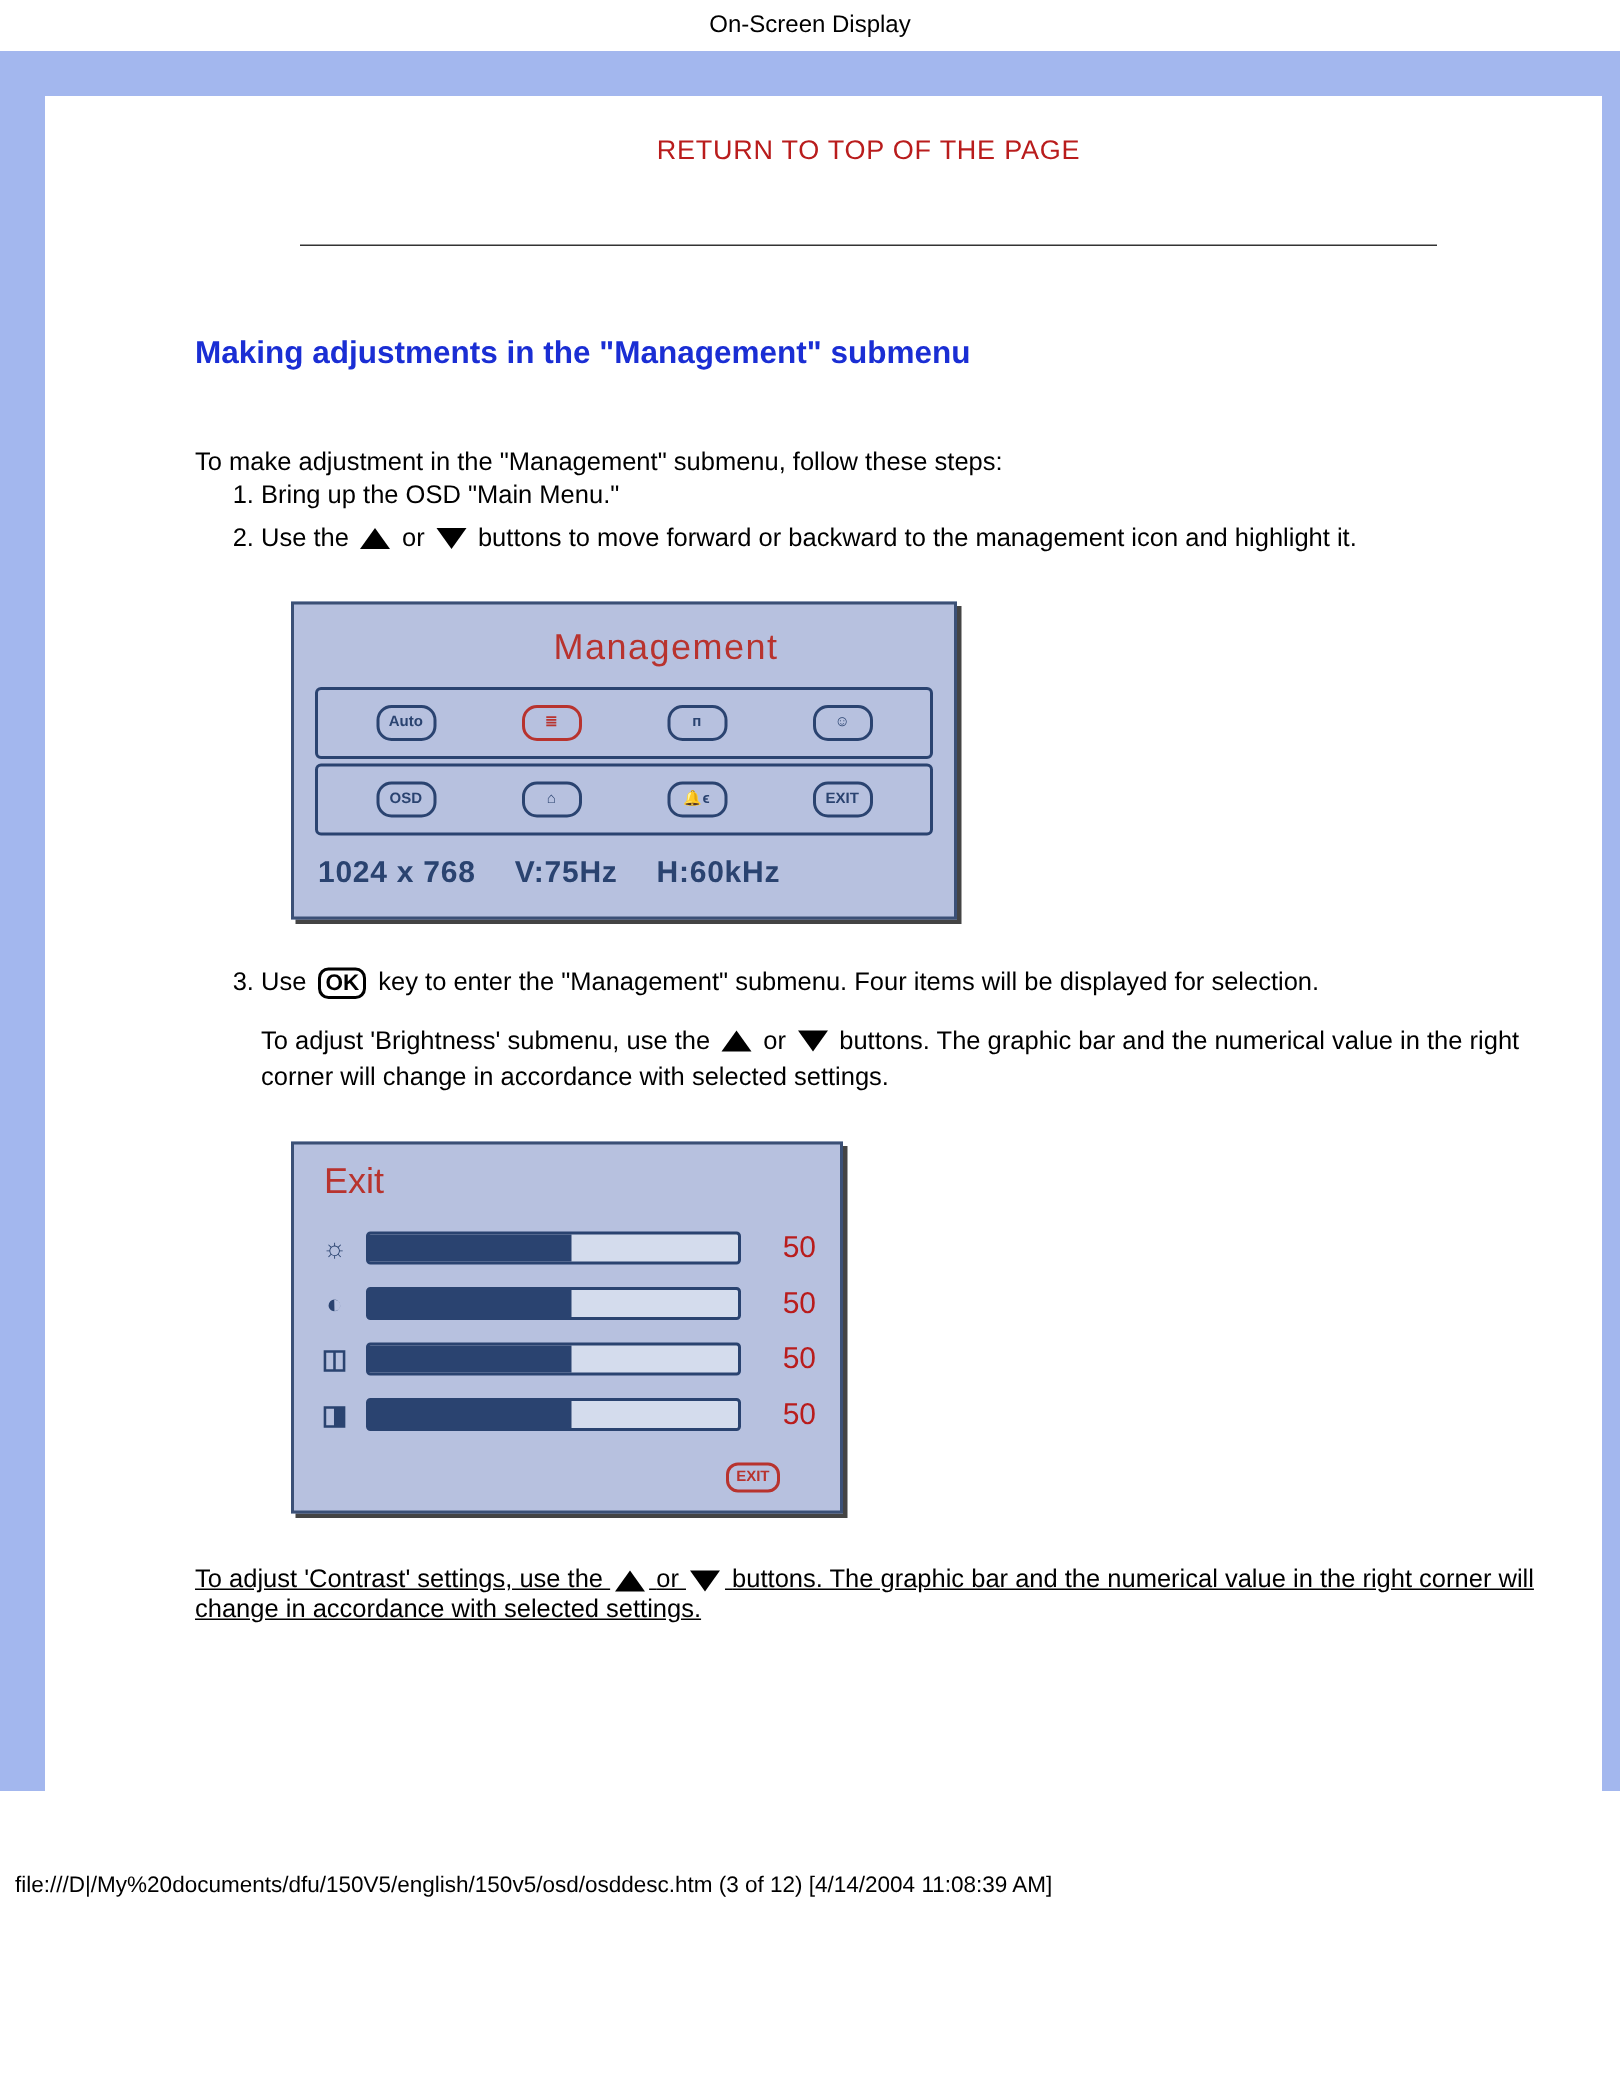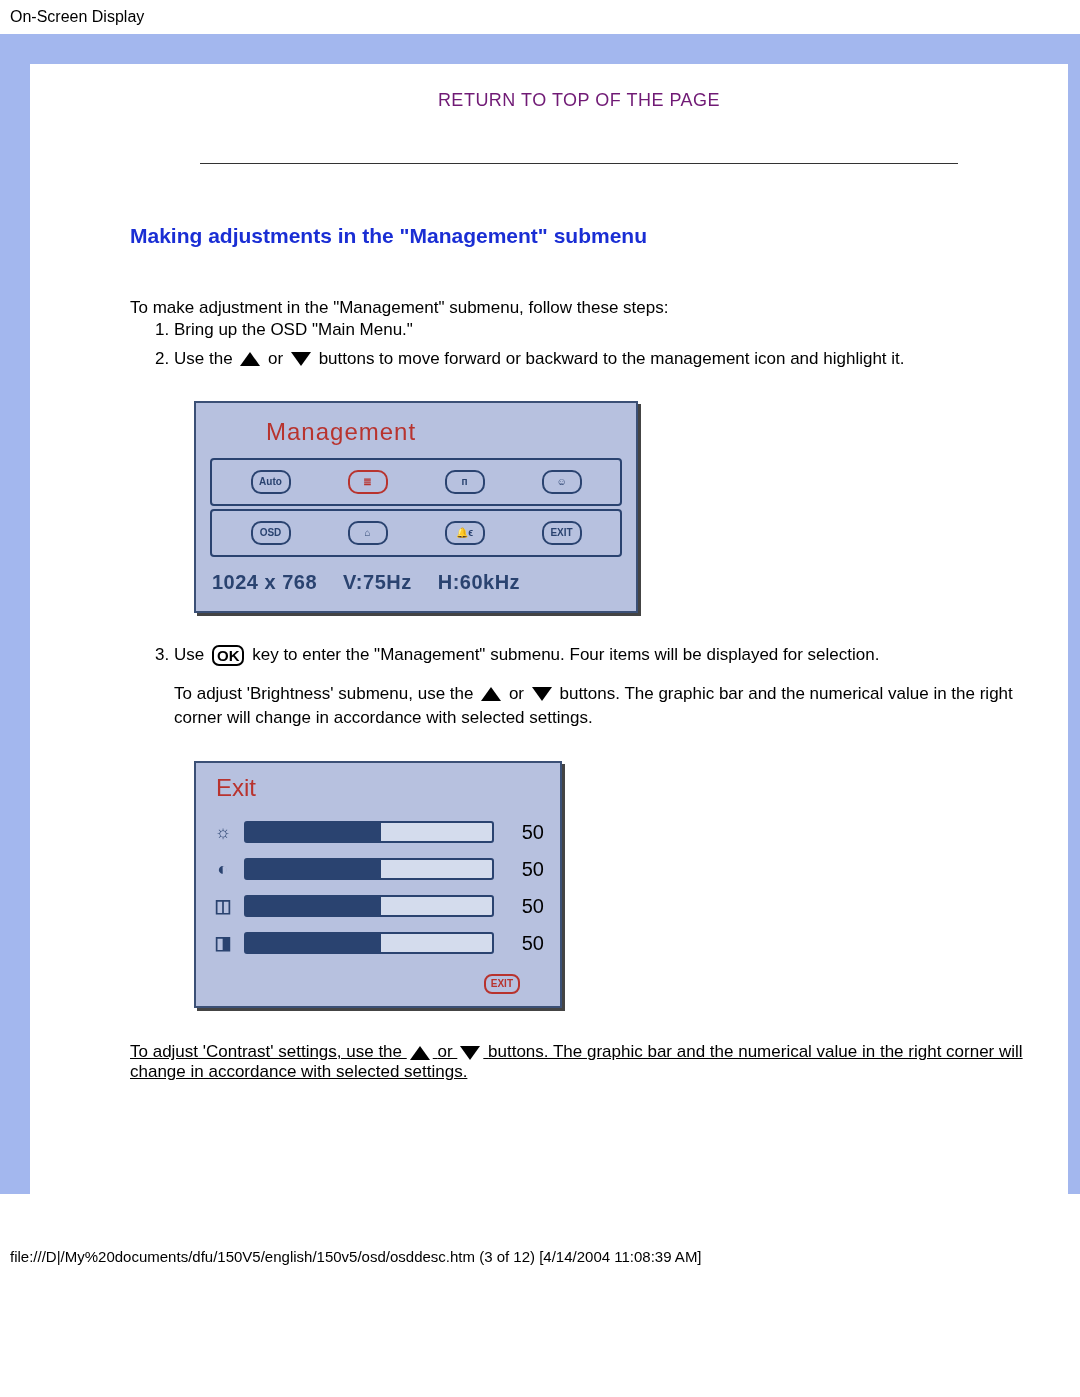--- a/index.html
+++ b/index.html
@@ -6,31 +6,32 @@
   body {
     font-family: Arial, Helvetica, sans-serif;
     font-size: 17px;
     color: #000;
     background: #fff;
     width: 1080px;
   }
   .page-header {
     padding: 8px 10px 8px 10px;
     font-size: 16px;
+    text-align: center;
   }
   .outer {
     border-top: 30px solid #a3b7ee;
     border-left: 30px solid #a3b7ee;
     border-right: 12px solid #a3b7ee;
     padding: 0 40px 40px 100px;
     min-height: 1160px;
   }
   .return-top {
     text-align: center;
-    color: #701a75;
+    color: #b91c1c;
     font-variant: small-caps;
     letter-spacing: 0.5px;
     font-size: 18px;
     padding: 26px 0 10px 0;
   }
   hr.rule {
     border: none;
     border-top: 1px solid #333;
     margin: 42px 70px 60px 70px;
   }
@@ -65,20 +66,21 @@
     border: 2px solid #3b5076;
     position: relative;
     padding: 10px 14px 12px 14px;
     box-shadow: 3px 3px 0 #444;
   }
   .osd1-title {
     color: #b8332e;
     font-size: 24px;
     letter-spacing: 1px;
     padding: 2px 0 8px 56px;
+    text-align: center;
   }
   .osd1-iconrow {
     border: 2px solid #2a4370;
     border-radius: 4px;
     padding: 10px 10px;
     display: flex;
     justify-content: space-around;
     margin-bottom: 3px;
   }
   .osd-small-icon {
@@ -135,21 +137,21 @@
     background: #d4dced;
     position: relative;
   }
   .bar-fill {
     height: 100%;
     background: #2a4370;
     width: 55%;
   }
   .osd2-row .val {
     width: 40px;
-    color: #000000;
+    color: #b91c1c;
     font-size: 20px;
     text-align: right;
   }
   .osd2-exit {
     text-align: right;
     padding-right: 24px;
     padding-top: 4px;
   }
   .exit-chip {
     display:inline-flex;

